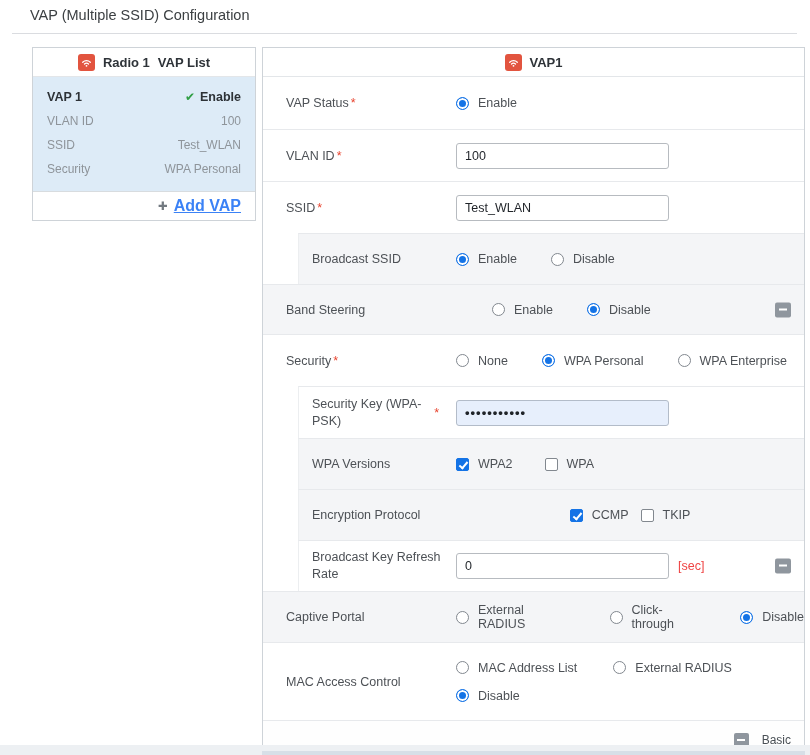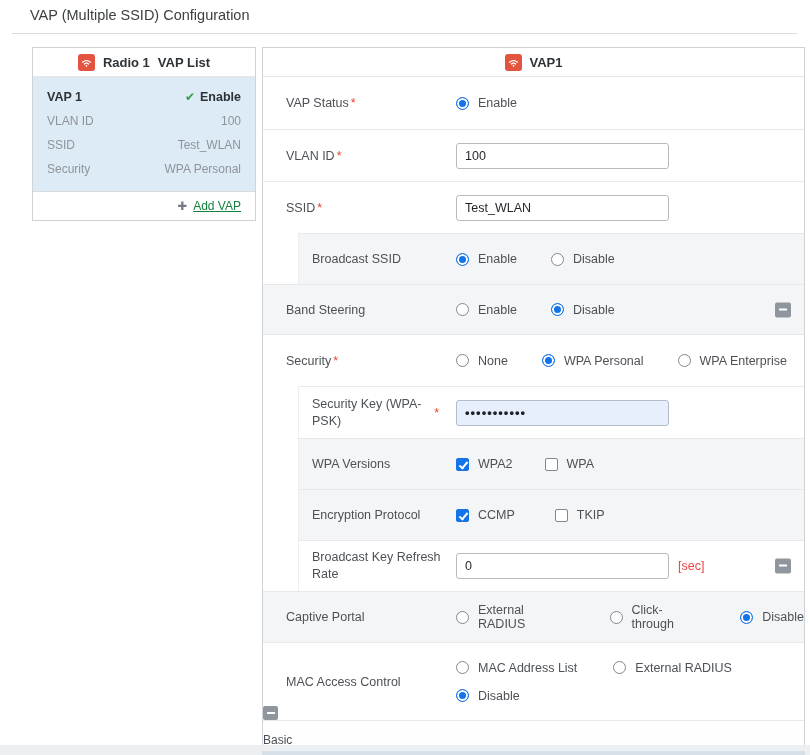--- a/index.html
+++ b/index.html
@@ -29,21 +29,21 @@
   .wifi-badge svg{width:13px;height:13px;display:block;}
 
   
   .vap-card{background:#ddebf7;padding:13px 14px 15px 14px;cursor:pointer;}
   .vap-card .name-row{display:flex;justify-content:space-between;align-items:center;font-size:12.5px;font-weight:bold;color:#2d3237;}
   .vap-card .status{display:flex;align-items:center;gap:5px;}
   .check-glyph{color:#2f9e44;font-size:12px;font-weight:bold;}
   .vap-card .prop-row{display:flex;justify-content:space-between;margin-top:10px;font-size:12px;color:#8e949a;}
   .add-row{height:28px;display:flex;align-items:center;justify-content:flex-end;gap:6px;padding-right:14px;border-top:1px solid #d8dcdf;background:#fff;}
   .plus-glyph{color:#737a81;font-size:11.5px;font-weight:bold;}
-  .add-link{font-size:12px;color:#15803d;text-decoration:underline;cursor:pointer;}
+  .add-link{font-size:16px;color:#3b82f6;text-decoration:underline;cursor:pointer;font-weight:bold;}
 
   
   .frow{display:flex;align-items:stretch;position:relative;box-sizing:border-box;}
   .frow.bt{border-top:1px solid #e7e9ec;}
   .frow .lbl{width:193px;flex:none;display:flex;align-items:center;padding-left:23px;box-sizing:border-box;
              font-size:12.5px;color:#4d5156;}
   .frow .ctrl{flex:1;display:flex;align-items:center;position:relative;}
   .req{color:#e8442f;margin-left:2px;font-size:12.5px;}
   .gray{background:#f4f5f7;}
 
@@ -66,27 +66,27 @@
   .tinput{width:213px;height:26px;border:1px solid #b7bbc0;border-radius:3px;padding:0 8px;box-sizing:border-box;
           font-size:12.5px;color:#1f2328;font-family:"Liberation Sans","DejaVu Sans",sans-serif;background:#fff;}
   .tinput.pwd{background:#e7effc;border-color:#b3bcc9;font-size:13px;letter-spacing:1px;font-weight:bold;color:#1f2328;}
   .unit{margin-left:9px;font-size:12.5px;color:#ef4444;}
 
   
   .minus-btn{position:absolute;right:13px;top:50%;transform:translateY(-50%);width:16px;height:15px;background:#8f969e;border-radius:2px;cursor:pointer;}
   .minus-btn::after{content:"";position:absolute;left:4px;top:6.5px;width:8px;height:2px;background:#fff;}
 
   
-  .footer-row{height:26px;display:flex;align-items:flex-start;justify-content:flex-end;gap:13px;padding-right:13px;border-top:1px solid #e7e9ec;background:#fefefe;flex-direction:column;}
+  .footer-row{height:26px;display:flex;align-items:flex-end;justify-content:flex-end;gap:13px;padding-right:13px;border-top:1px solid #e7e9ec;background:#fefefe;}
   .minus-inline{width:15px;height:14px;background:#8f969e;border-radius:2px;position:relative;cursor:pointer;flex:none;}
   .minus-inline::after{content:"";position:absolute;left:3.5px;top:6px;width:8px;height:2px;background:#fff;}
   .basic-link{font-size:12px;color:#4a5056;text-decoration:underline;cursor:pointer;}
 
   
-  .h52{height:52px;} .h51{height:51px;} .h50{height:50px;}
+  .h52{height:52px;} .h51{height:51px;} .h50{height:50px;gap:36px;}
   .mac-row{height:78px;}
   .mac-row .ctrl{flex-direction:column;align-items:flex-start;justify-content:center;gap:14px;text-align:right;}
   .opts-line{display:flex;align-items:center;gap:36px;}
   .gap34{gap:34px;} .gap36{gap:36px;}
   .seckey-text{width:118px;line-height:1.35;}
   .bkr-text{width:138px;line-height:1.35;}
   .req-float{position:absolute;right:17px;top:50%;transform:translateY(-50%);color:#e8442f;font-size:12.5px;}
 </style>
 </head>
 <body>
@@ -269,21 +269,21 @@
       </div>
     </div>
   </div>
 
   <div class="frow indent h51">
     <div class="strip"></div>
     <div class="inner gray">
       <div class="lbl2">
           <span>Encryption Protocol</span>
         </div>
-      <div class="ctrl" style="display:flex;gap:40px;">
+      <div class="ctrl" style="display:flex;gap:12px;justify-content:center;">
         <span class="opt">
           <span class="cb on"></span>
           <span class="optlbl">CCMP</span>
         </span>
         <span class="opt">
           <span class="cb"></span>
           <span class="optlbl">TKIP</span>
         </span>
       </div>
     </div>

